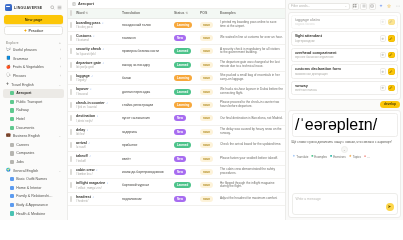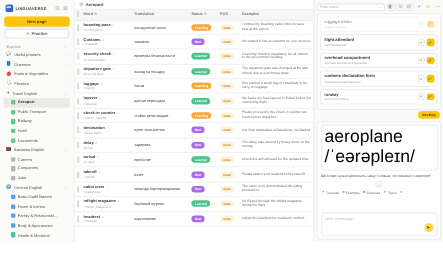--- a/index.html
+++ b/index.html
@@ -767,21 +767,20 @@
         </div>
       </div>
 
     <div class="dev-row">
       <div class="dev-btn">develop</div>
     </div>
 
     <div class="ai">
       <div class="ai-card">
         <div class="ctext">
-          <div class="cw">aeroplane</div>
           <div class="ct">/ˈeərəpleɪn/</div>
         </div>
         <span class="cbtn">
           <svg viewBox="0 0 16 16" fill="none" stroke="currentColor" stroke-width="1.6">
               <path d="M4 6h2l3-2.5v9L6 10H4z"></path>
               <path d="M11 6.2a2.6 2.6 0 010 3.6"></path>
             </svg>
         </span>
         <span class="cbtn y">
           <svg viewBox="0 0 16 16" fill="none" stroke="currentColor" stroke-width="1.7">

